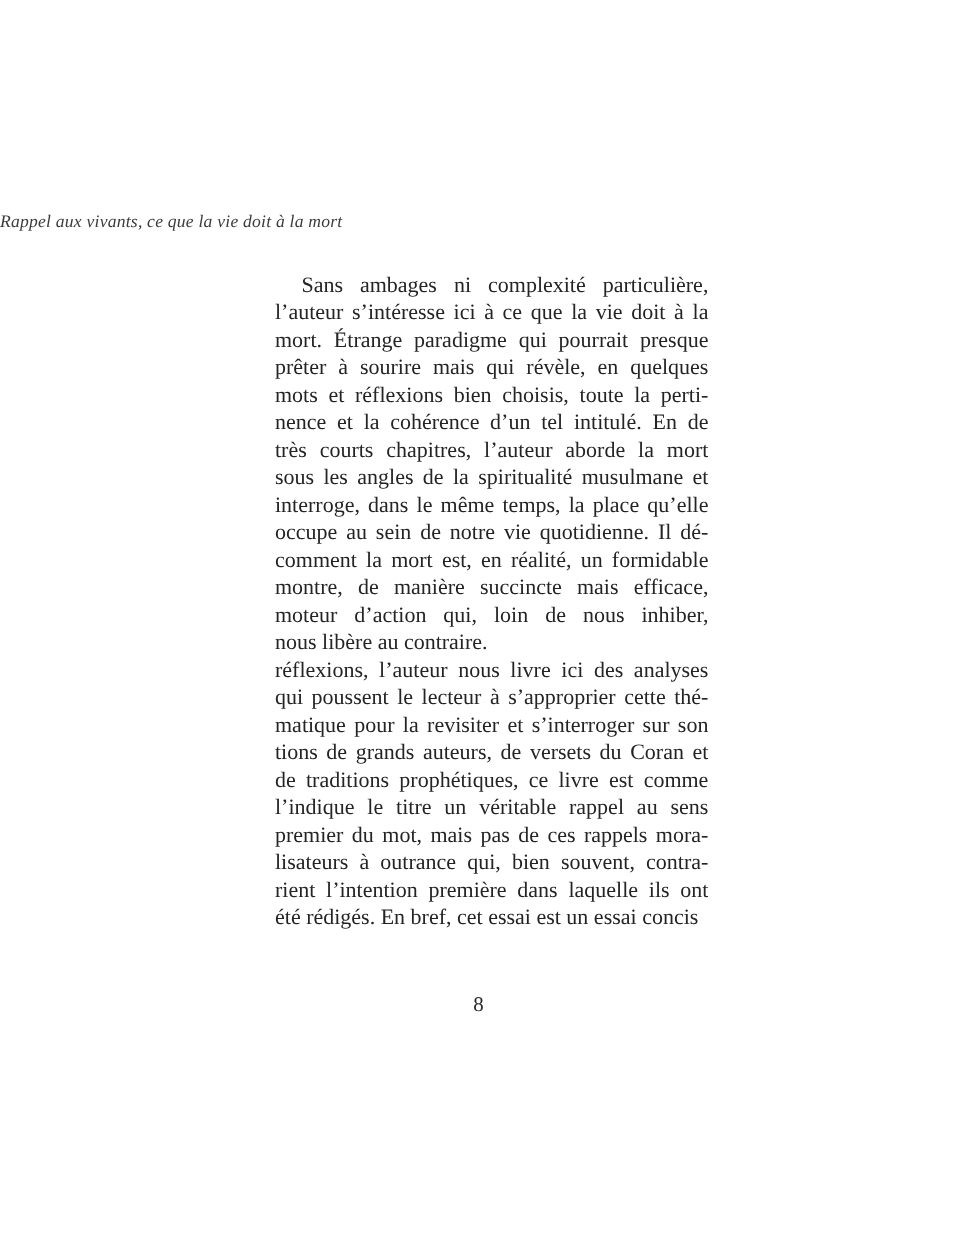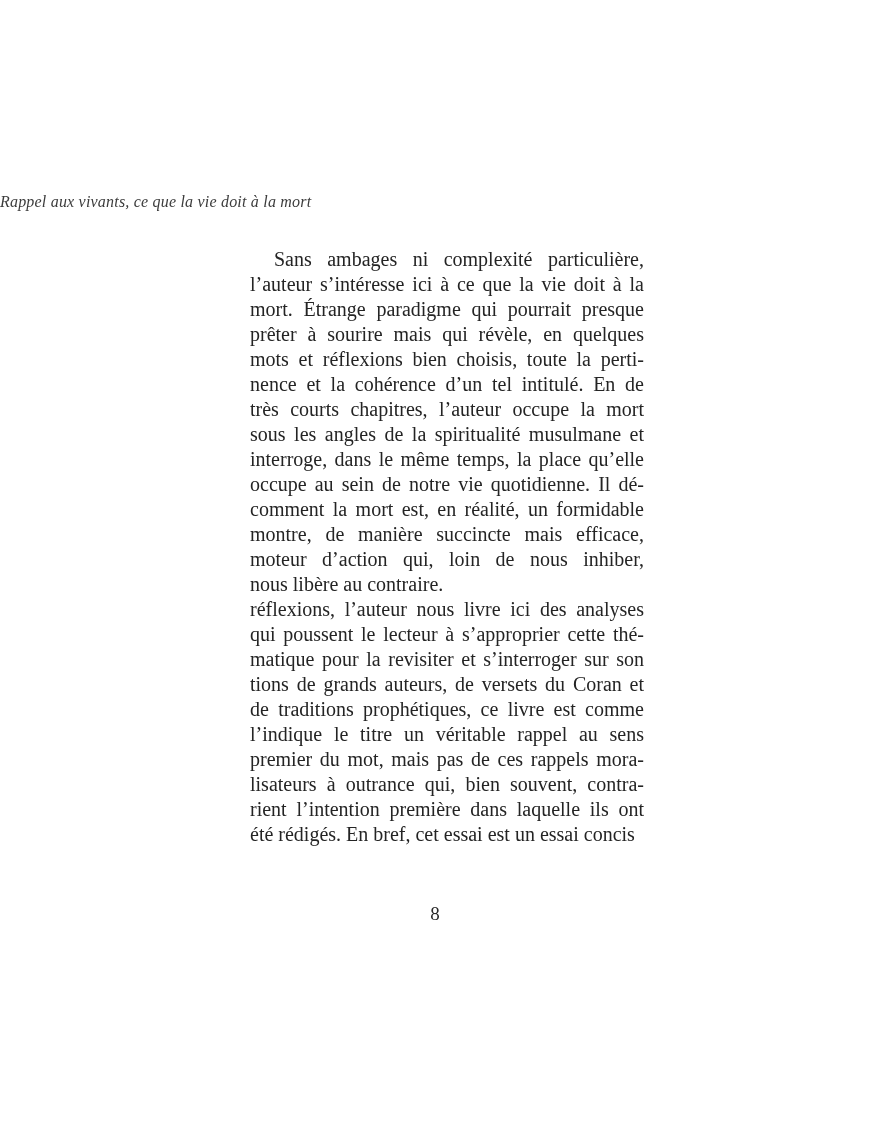--- a/index.html
+++ b/index.html
@@ -66,21 +66,21 @@
 <div class="page">
   <div class="running-head">Rappel aux vivants, ce que la vie doit à la mort</div>
 
   <div class="text-block">
       <div class="line first">Sans ambages ni complexité particulière,</div>
       <div class="line">l’auteur s’intéresse ici à ce que la vie doit à la</div>
       <div class="line">mort. Étrange paradigme qui pourrait presque</div>
       <div class="line">prêter à sourire mais qui révèle, en quelques</div>
       <div class="line">mots et réflexions bien choisis, toute la perti-</div>
       <div class="line">nence et la cohérence d’un tel intitulé. En de</div>
-      <div class="line">très courts chapitres, l’auteur occupe la mort</div>
+      <div class="line">très courts chapitres, l’auteur aborde la mort</div>
       <div class="line">sous les angles de la spiritualité musulmane et</div>
       <div class="line">interroge, dans le même temps, la place qu’elle</div>
       <div class="line">occupe au sein de notre vie quotidienne. Il dé-</div>
       <div class="line">comment la mort est, en réalité, un formidable</div>
       <div class="line">montre, de manière succincte mais efficace,</div>
       <div class="line">moteur d’action qui, loin de nous inhiber,</div>
       <div class="line last">nous libère au contraire.</div>
       <div class="line">réflexions, l’auteur nous livre ici des analyses</div>
       <div class="line">qui poussent le lecteur à s’approprier cette thé-</div>
       <div class="line">matique pour la revisiter et s’interroger sur son</div>

